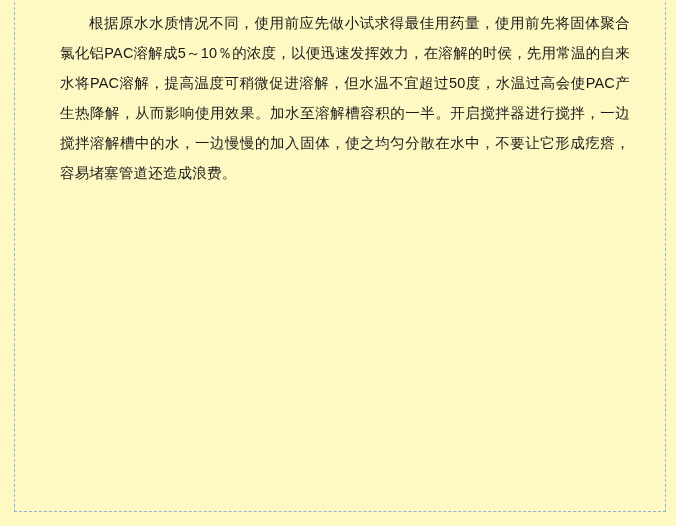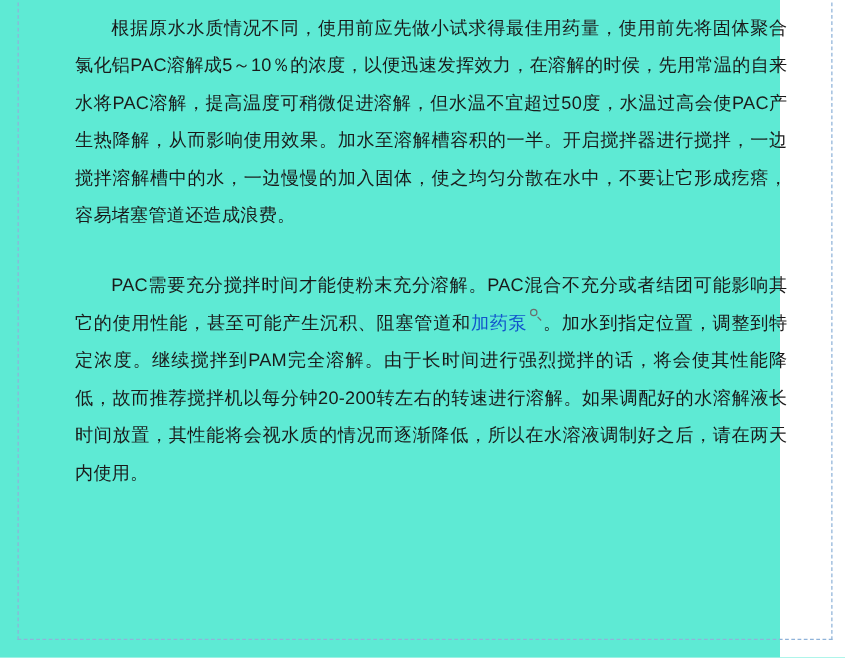--- a/index.html
+++ b/index.html
@@ -8,24 +8,24 @@
   }
   body {
     width: 676px;
     height: 526px;
     background: #ffffff;
     font-family: "Liberation Sans", "DejaVu Sans", sans-serif;
     overflow: hidden;
   }
   .page {
     position: relative;
-    width: 624px;
+    width: 676px;
     height: 526px;
     box-sizing: border-box;
-    background: #5eead4;
+    background: #fef9c3;
   }
   
   .dashed-frame {
     position: absolute;
     left: 14px;
     top: -8px;
     width: 652px;
     height: 520px;
     border: 1px dashed #8fb3d9;
     box-sizing: border-box;
@@ -89,17 +89,16 @@
 </head>
 <body>
 
 <div class="page">
   <div class="dashed-frame"></div>
 
   <div class="content">
 
     <p class="para">根据原水水质情况不同，使用前应先做小试求得最佳用药量，使用前先将固体聚合氯化铝PAC溶解成5～10％的浓度，以便迅速发挥效力，在溶解的时侯，先用常温的自来水将PAC溶解，提高温度可稍微促进溶解，但水温不宜超过50度，水温过高会使PAC产生热降解，从而影响使用效果。加水至溶解槽容积的一半。开启搅拌器进行搅拌，一边搅拌溶解槽中的水，一边慢慢的加入固体，使之均匀分散在水中，不要让它形成疙瘩，容易堵塞管道还造成浪费。</p>
 
-    <p class="para"><span>PAC需要充分搅拌时间才能使粉末充分溶解。PAC混合不充分或者结团可能影响其它的使用性能，甚至可能产生沉积、阻塞管道和</span><a class="link" href="#">加药泵</a><span class="link-icon"></span><span>。加水到指定位置，调整到特定浓度。继续搅拌到PAM完全溶解。由于长时间进行强烈搅拌的话，将会使其性能降低，故而推荐搅拌机以每分钟20-200转左右的转速进行溶解。如果调配好的水溶解液长时间放置，其性能将会视水质的情况而逐渐降低，所以在水溶液调制好之后，请在两天内使用。</span></p>
 
 
   </div>
 </div>
 
 </body></html>

